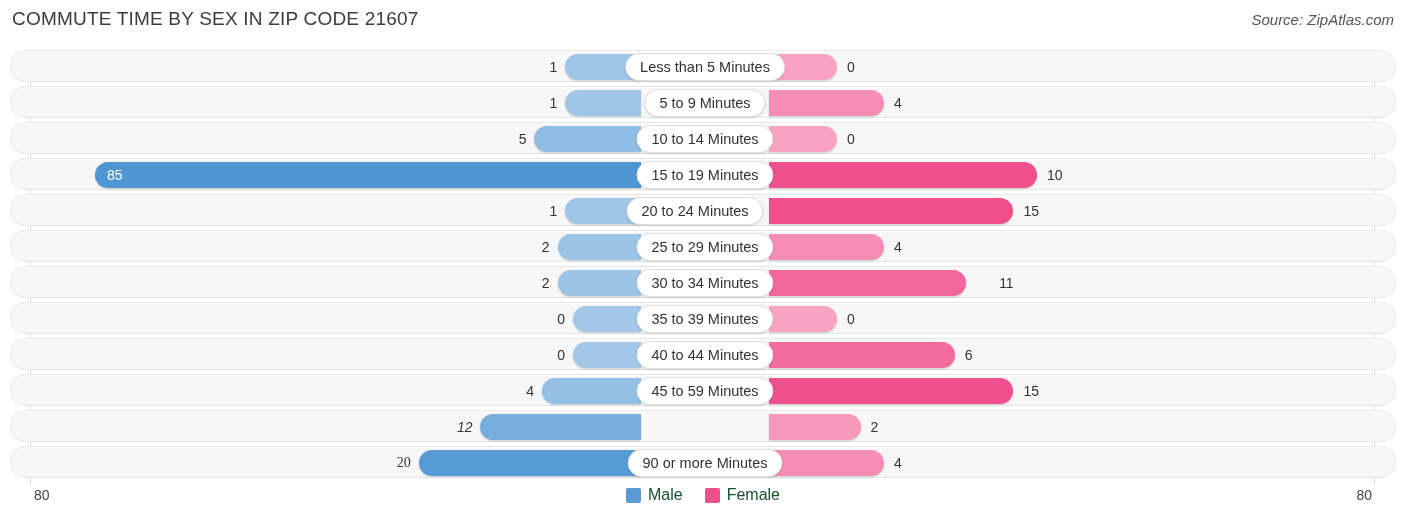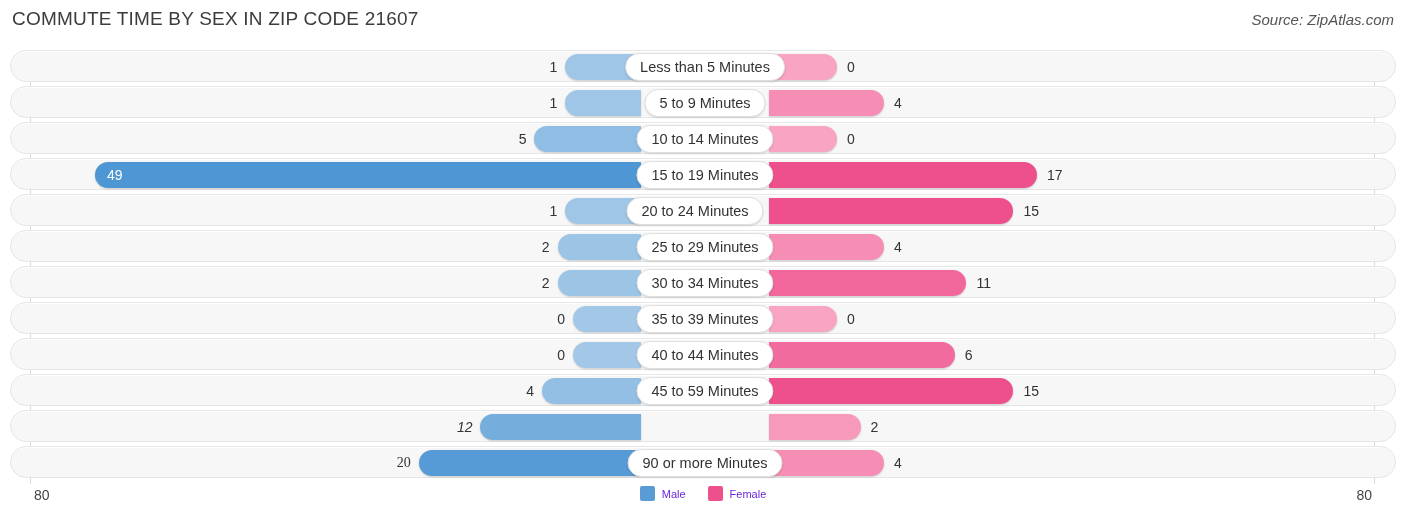--- a/index.html
+++ b/index.html
@@ -87,21 +87,21 @@
   }
   .tick-left  { left: 34px; }
   .tick-right { right: 34px; }
 
   .legend {
     position: absolute; top: 486px; left: 0; width: 1406px;
     display: flex; justify-content: center; align-items: center; gap: 22px;
   }
   .legend-item { display: flex; align-items: center; gap: 7px; }
   .swatch { width: 15px; height: 15px; border-radius: 2px; }
-  .legend-label { font-size: 11px; color: #6d28d9; }
+  .legend-label { font-size: 16px; color: #14532d; }
 </style>
 </head>
 <body>
 
 <div id="root">
 
   <div class="title">COMMUTE TIME BY SEX IN ZIP CODE 21607</div>
   <div class="source">Source: ZipAtlas.com</div>
 
   <div class="plot" id="plot">
@@ -130,23 +130,23 @@
           <div class="bar bar-male" style="left: 523.452px; width: 106.548px; background: rgb(144, 189, 227);"></div>
           <div class="val val-male" style="left: 457.452px; width: 58px;">5</div>
           <div class="bar bar-female" style="left: 758px; width: 68px; background: rgb(248, 164, 194);"></div>
           <div class="val val-female" style="left: 836px; width: 60px;">0</div>
           <div class="pill" style="left: 694px;">10 to 14 Minutes</div>
         </div>
       </div>
       <div class="row" style="top: 108px;">
         <div class="barwrap">
           <div class="bar bar-male" style="left: 84px; width: 546px; background: rgb(78, 151, 212);"></div>
-          <div class="val val-male inside" style="left: 96px; width: 60px; text-align: left;">49</div>
+          <div class="val val-male inside" style="left: 96px; width: 60px; text-align: left;">85</div>
           <div class="bar bar-female" style="left: 758px; width: 268px; background: rgb(238, 79, 141);"></div>
-          <div class="val val-female" style="left: 1036px; width: 60px;">17</div>
+          <div class="val val-female" style="left: 1036px; width: 60px;">10</div>
           <div class="pill" style="left: 694px;">15 to 19 Minutes</div>
         </div>
       </div>
       <div class="row" style="top: 144px;">
         <div class="barwrap">
           <div class="bar bar-male" style="left: 554.29px; width: 75.7097px; background: rgb(159, 198, 230);"></div>
           <div class="val val-male" style="left: 488.29px; width: 58px;">1</div>
           <div class="bar bar-female" style="left: 758px; width: 244.471px; background: rgb(238, 79, 141);"></div>
           <div class="val val-female" style="left: 1012.47px; width: 60px;">15</div>
           <div class="pill" style="left: 684px;">20 to 24 Minutes</div>
@@ -159,21 +159,21 @@
           <div class="bar bar-female" style="left: 758px; width: 115.059px; background: rgb(245, 141, 180);"></div>
           <div class="val val-female" style="left: 883.059px; width: 60px;">4</div>
           <div class="pill" style="left: 694px;">25 to 29 Minutes</div>
         </div>
       </div>
       <div class="row" style="top: 216px;">
         <div class="barwrap">
           <div class="bar bar-male" style="left: 546.581px; width: 83.4194px; background: rgb(155, 196, 229);"></div>
           <div class="val val-male" style="left: 480.581px; width: 58px;">2</div>
           <div class="bar bar-female" style="left: 758px; width: 197.412px; background: rgb(241, 102, 155);"></div>
-          <div class="val val-female" style="left: 965.412px; width: 60px;">11</div>
+          <div class="val val-female" style="left: 965.412px; width: 60px; text-align: center;">11</div>
           <div class="pill" style="left: 694px;">30 to 34 Minutes</div>
         </div>
       </div>
       <div class="row" style="top: 252px;">
         <div class="barwrap">
           <div class="bar bar-male" style="left: 562px; width: 68px; background: rgb(163, 200, 231);"></div>
           <div class="val val-male" style="left: 496px; width: 58px;">0</div>
           <div class="bar bar-female" style="left: 758px; width: 68px; background: rgb(248, 164, 194);"></div>
           <div class="val val-female" style="left: 836px; width: 60px;">0</div>
           <div class="pill" style="left: 694px;">35 to 39 Minutes</div>

